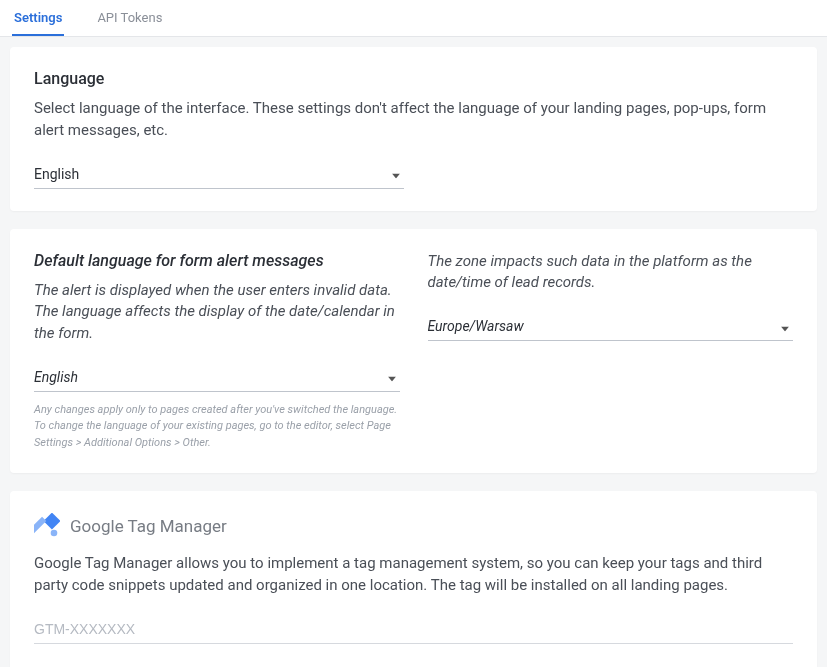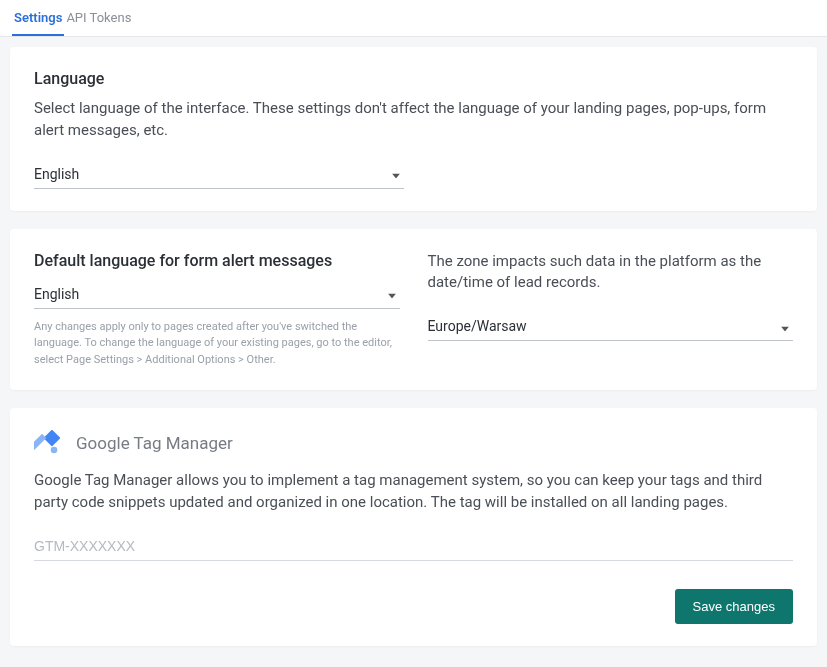--- a/index.html
+++ b/index.html
@@ -8,21 +8,21 @@
     background: #f5f6f7;
     color: #333;
     font-size: 13px;
     width: 827px;
   }
   .tabs {
     background: #fff;
     border-bottom: 1px solid #e4e6e9;
     padding: 0 12px;
     display: flex;
-    gap: 0;
+    gap: 31px;
   }
   .tab {
     padding: 10px 2px 9px;
     font-size: 13px;
     color: #8a8f98;
     cursor: pointer;
     border-bottom: 2px solid transparent;
   }
   .tab.active {
     color: #2b6fda;
@@ -31,21 +31,21 @@
   }
   .page { padding: 10px; }
   .card {
     background: #fff;
     border-radius: 4px;
     box-shadow: 0 1px 2px rgba(0,0,0,0.04);
     padding: 22px 24px;
     margin-bottom: 18px;
   }
   .row { display: flex; gap: 28px; }
-  .col { flex: 1 1 0; min-width: 0; }
+  .col { flex: 1 1 0; min-width: 0; font-style: italic; }
   h3.section-title {
     font-size: 16px;
     font-weight: 500;
     color: #2b2f36;
     margin-bottom: 10px;
   }
   p.section-desc {
     font-size: 15px;
     color: #4a4f57;
     line-height: 1.45;
@@ -77,21 +77,21 @@
   }
   .hint {
     font-size: 11px;
     color: #9aa0a9;
     line-height: 1.5;
     margin-top: 10px;
   }
   .gtm-header {
     display: flex;
     align-items: center;
-    gap: 16px;
+    gap: 10px;
     margin-bottom: 14px;
   }
   .gtm-title {
     font-size: 17px;
     color: #777c84;
     font-weight: 400;
   }
   .gtm-icon { width: 26px; height: 26px; }
   .field-label {
     font-size: 11.5px;
@@ -141,20 +141,21 @@
             <path d="M0 0 L4 5 L8 0 Z" fill="currentColor"></path>
           </svg>
       </span>
     </div>
   </div>
 
   <div class="card">
     <div class="row">
       <div class="col">
         <h3 class="section-title">Default language for form alert messages</h3>
+        <p class="section-desc">The alert is displayed when the user enters invalid data. The language affects the display of the date/calendar in the form.</p>
         <div class="select-wrap full">
           <div class="select">English</div>
           <span class="select-caret">
             <svg width="8" height="5" viewBox="0 0 8 5">
                 <path d="M0 0 L4 5 L8 0 Z" fill="currentColor"></path>
               </svg>
           </span>
         </div>
         <p class="hint">Any changes apply only to pages created after you've switched the language. To change the language of your existing pages, go to the editor, select Page Settings &gt; Additional Options &gt; Other.</p>
       </div>

